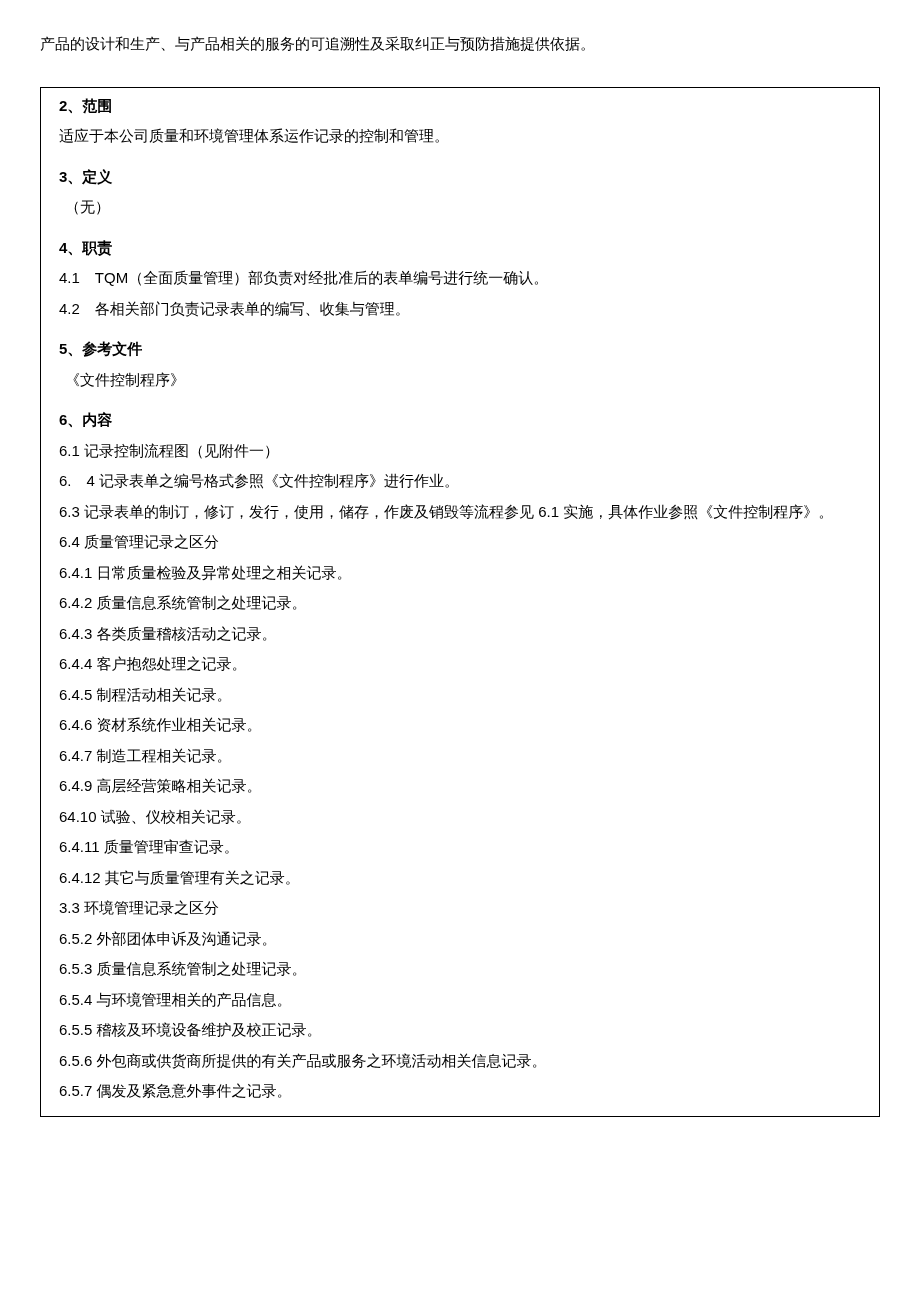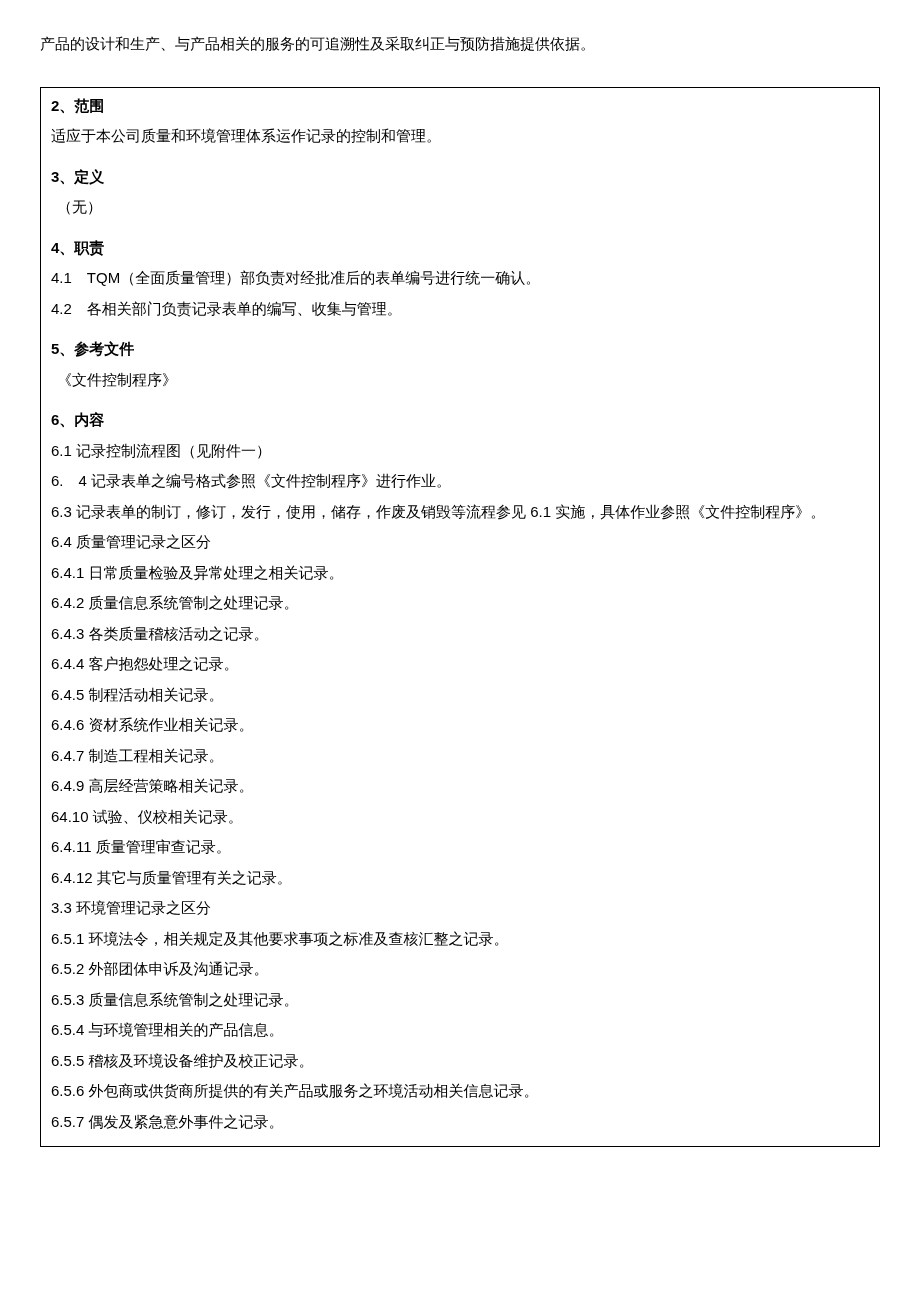--- a/index.html
+++ b/index.html
@@ -10,21 +10,21 @@
       color: #000;
       background: #fff;
       width: 920px;
       padding: 30px 40px 40px 40px;
     }
     .intro-line {
       margin-bottom: 28px;
     }
     .content-box {
       border: 1px solid #000;
-      padding: 4px 6px 10px 10px;
+      padding: 4px 6px 10px 18px;
     }
     .section-heading {
       font-weight: bold;
       margin-top: 12px;
     }
     .section-heading:first-child {
       margin-top: 0;
     }
     .num {
       font-family: Arial, sans-serif;
@@ -68,21 +68,20 @@
   <div class="body-line"><span class="clause-num">6.4.3 各类质量稽核活动之记录。</span></div>
   <div class="body-line"><span class="clause-num">6.4.4 客户抱怨处理之记录。</span></div>
   <div class="body-line"><span class="clause-num">6.4.5 制程活动相关记录。</span></div>
   <div class="body-line"><span class="clause-num">6.4.6 资材系统作业相关记录。</span></div>
   <div class="body-line"><span class="clause-num">6.4.7 制造工程相关记录。</span></div>
   <div class="body-line"><span class="clause-num">6.4.9 高层经营策略相关记录。</span></div>
   <div class="body-line"><span class="clause-num">64.10 试验、仪校相关记录。</span></div>
   <div class="body-line"><span class="clause-num">6.4.11 质量管理审查记录。</span></div>
   <div class="body-line"><span class="clause-num">6.4.12 其它与质量管理有关之记录。</span></div>
   <div class="body-line"><span class="clause-num">3.3 环境管理记录之区分</span></div>
-  <div class="body-line"><span class="clause-num">6.5.1 环境法令，相关规定及其他要求事项之标准及查核汇整之记录。</span></div>
   <div class="body-line"><span class="clause-num">6.5.2 外部团体申诉及沟通记录。</span></div>
   <div class="body-line"><span class="clause-num">6.5.3 质量信息系统管制之处理记录。</span></div>
   <div class="body-line"><span class="clause-num">6.5.4 与环境管理相关的产品信息。</span></div>
   <div class="body-line"><span class="clause-num">6.5.5 稽核及环境设备维护及校正记录。</span></div>
   <div class="body-line"><span class="clause-num">6.5.6 外包商或供货商所提供的有关产品或服务之环境活动相关信息记录。</span></div>
   <div class="body-line"><span class="clause-num">6.5.7 偶发及紧急意外事件之记录。</span></div>
 
 </div>
 
 </body></html>

